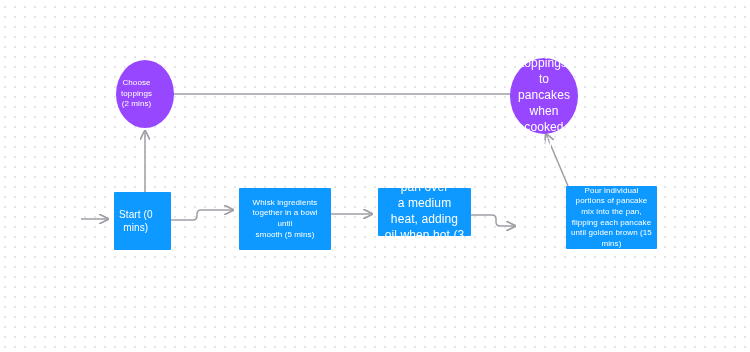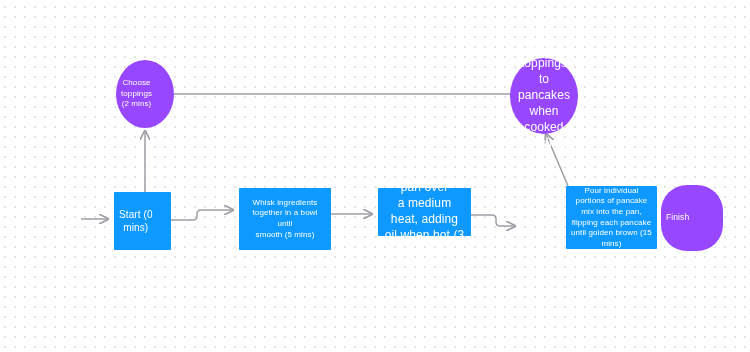--- a/index.html
+++ b/index.html
@@ -117,17 +117,14 @@
 mins)</span>
   </div>
 
   <div class="node node-purple shape-ellipse" style="left:510px; top:58px;  width:68px;  height:76px; font-size:12px;">
     <span class="node-label">Add toppings
 to pancakes
 when cooked
 (2 mins)</span>
   </div>
 
-  <div class="node node-purple shape-rounded-square" style="left:661px; top:185px; width:62px;  height:66px; font-size:8.5px;">
-    <span class="node-label">Finish</span>
-  </div>
 
 </div>
 
 </body></html>

